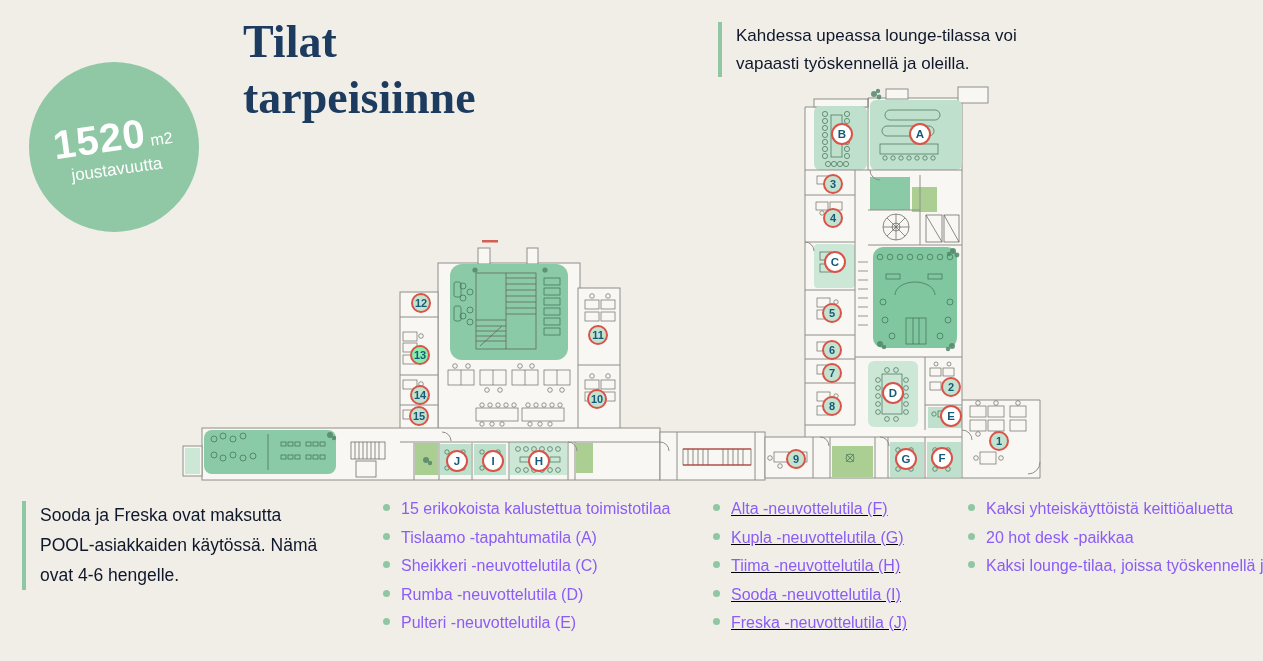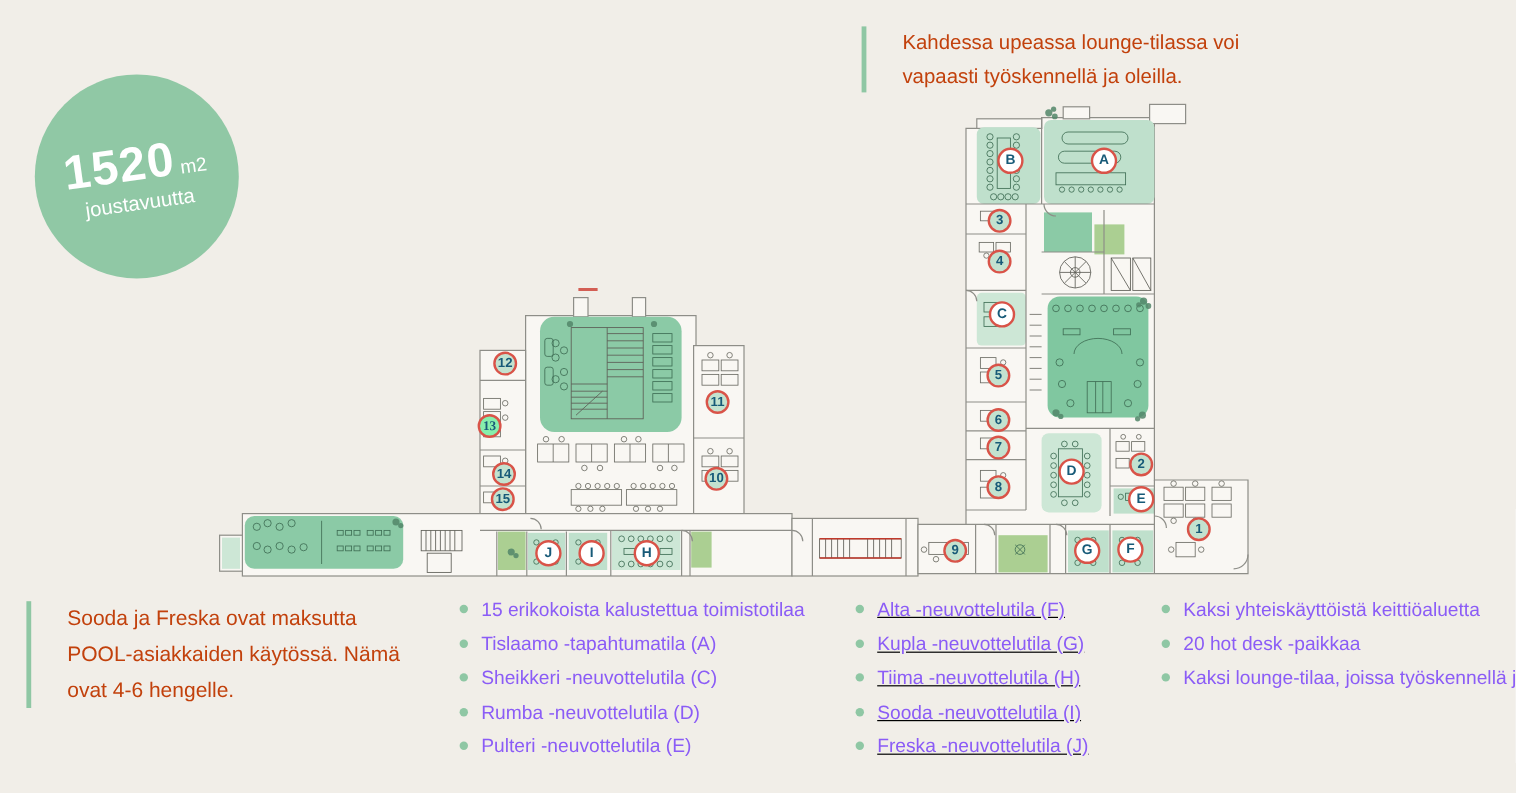--- a/index.html
+++ b/index.html
@@ -14,21 +14,21 @@
   .badge-unit{font-size:16px;font-weight:400;margin-left:4px;}
   .badge-label{font-size:17px;font-weight:400;}
 
   
   .title{position:absolute;left:243px;top:14px;margin:0;
          font-family:"Liberation Serif",serif;font-weight:600;
          font-size:46px;line-height:1.22;color:#1c3b5f;}
   .title span{display:block;}
 
   
-  .callout{position:absolute;border-left:4px solid #8fc7a4;padding-left:30px;color:#c2410c;}
+  .callout{position:absolute;border-left:4px solid #8fc7a4;padding-left:14px;color:#0f172a;}
   .callout.top{left:718px;top:22px;font-size:17px;line-height:1.62;}
   .callout.bottom{left:22px;top:501px;font-size:17.5px;line-height:1.7;}
 
   
   .floorplan{position:absolute;left:180px;top:80px;width:880px;height:420px;}
   .floorplan svg{position:absolute;left:0;top:0;}
   .bld{fill:#f9f7f3;stroke:#8e8e88;stroke-width:1;}
   .wall{stroke:#8e8e88;stroke-width:1;fill:none;}
   .gmed{fill:#8bcaa6;}.glight{fill:#bfe0cc;}.gpale{fill:#cde7d6;}
   .glounge{fill:#80c7a0;}.golive{fill:#abcf92;}
@@ -60,20 +60,24 @@
 
   <div class="badge" style="background:#90c8a5;">
     <div class="badge-inner">
       <div>
         <span class="badge-value">1520</span><span class="badge-unit">m2</span>
       </div>
       <div class="badge-label">joustavuutta</div>
     </div>
   </div>
 
+  <h1 class="title">
+    <span>Tilat</span>
+    <span>tarpeisiinne</span>
+  </h1>
 
   <div class="callout top">
     <div>Kahdessa upeassa lounge-tilassa voi</div>
     <div>vapaasti työskennellä ja oleilla.</div>
   </div>
 
   <div class="callout bottom">
     <div>Sooda ja Freska ovat maksutta</div>
     <div>POOL-asiakkaiden käytössä. Nämä</div>
     <div>ovat 4-6 hengelle.</div>
@@ -542,21 +546,21 @@
         <div class="marker number" style="left: 653px; top: 104px; background: rgb(195, 226, 207); border-color: rgb(217, 83, 72); color: rgb(23, 90, 120);">3</div>
         <div class="marker number" style="left: 653px; top: 138px; background: rgb(195, 226, 207); border-color: rgb(217, 83, 72); color: rgb(23, 90, 120);">4</div>
         <div class="marker number" style="left: 652px; top: 233px; background: rgb(195, 226, 207); border-color: rgb(217, 83, 72); color: rgb(23, 90, 120);">5</div>
         <div class="marker number" style="left: 652px; top: 270px; background: rgb(195, 226, 207); border-color: rgb(217, 83, 72); color: rgb(23, 90, 120);">6</div>
         <div class="marker number" style="left: 652px; top: 293px; background: rgb(195, 226, 207); border-color: rgb(217, 83, 72); color: rgb(23, 90, 120);">7</div>
         <div class="marker number" style="left: 652px; top: 326px; background: rgb(195, 226, 207); border-color: rgb(217, 83, 72); color: rgb(23, 90, 120);">8</div>
         <div class="marker number" style="left: 616px; top: 379px; background: rgb(195, 226, 207); border-color: rgb(217, 83, 72); color: rgb(23, 90, 120);">9</div>
         <div class="marker number" style="left: 417px; top: 319px; background: rgb(195, 226, 207); border-color: rgb(217, 83, 72); color: rgb(23, 90, 120);">10</div>
         <div class="marker number" style="left: 418px; top: 255px; background: rgb(195, 226, 207); border-color: rgb(217, 83, 72); color: rgb(23, 90, 120);">11</div>
         <div class="marker number" style="left: 241px; top: 223px; background: rgb(195, 226, 207); border-color: rgb(217, 83, 72); color: rgb(23, 90, 120);">12</div>
-        <div class="marker number" style="left: 228px; top: 275px; background: #86efac; border-color: rgb(217, 83, 72); color: rgb(23, 90, 120); font-family: Liberation Serif, serif;">13</div>
+        <div class="marker number" style="left: 240px; top: 275px; background: #86efac; border-color: rgb(217, 83, 72); color: rgb(23, 90, 120);">13</div>
         <div class="marker number" style="left: 240px; top: 315px; background: rgb(195, 226, 207); border-color: rgb(217, 83, 72); color: rgb(23, 90, 120);">14</div>
         <div class="marker number" style="left: 239px; top: 336px; background: rgb(195, 226, 207); border-color: rgb(217, 83, 72); color: rgb(23, 90, 120);">15</div>
       </div>
   </div>
 
   <div class="lists">
     <ul class="col1">
       <li>
           <span class="dot"></span>
           <span>15 erikokoista kalustettua toimistotilaa</span>

